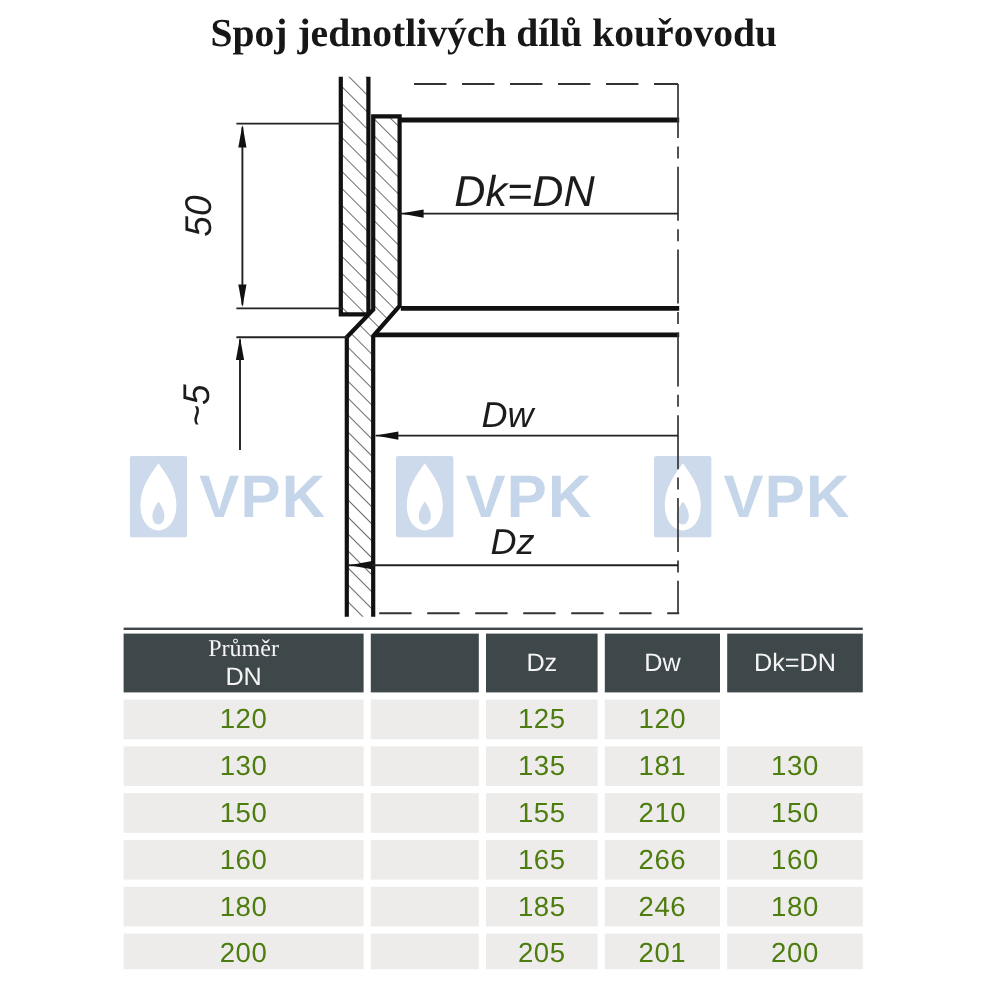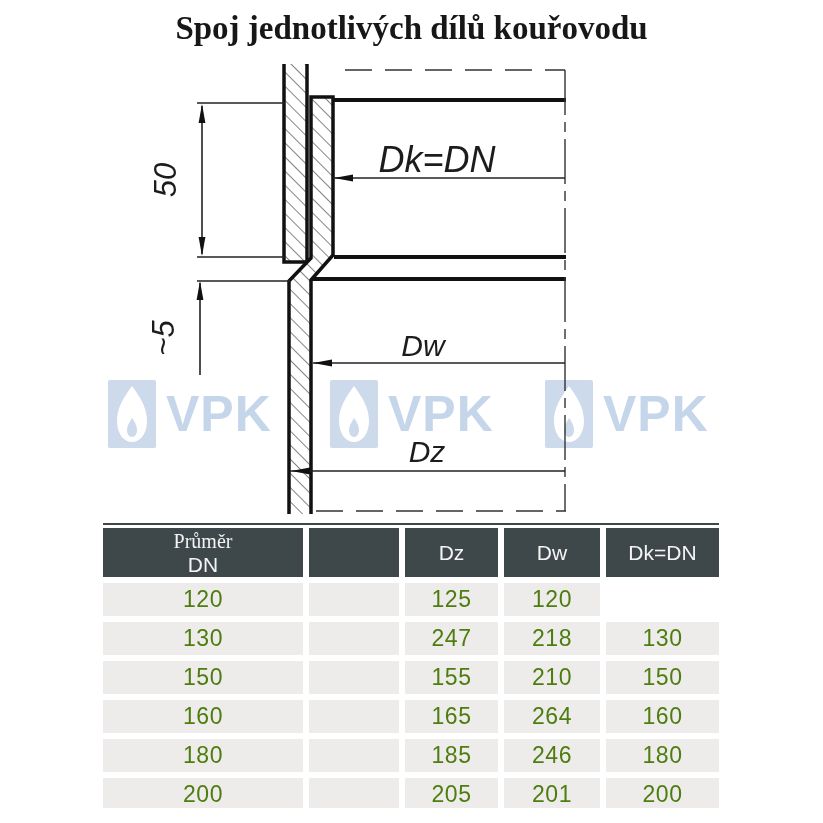--- a/index.html
+++ b/index.html
@@ -138,36 +138,36 @@
 
     <div class="t-row t-body">
       <div class="cell body-cell">120</div>
       <div class="cell body-cell"></div>
       <div class="cell body-cell">125</div>
       <div class="cell body-cell">120</div>
     </div>
     <div class="t-row t-body">
       <div class="cell body-cell">130</div>
       <div class="cell body-cell"></div>
-      <div class="cell body-cell">247</div>
-      <div class="cell body-cell">218</div>
+      <div class="cell body-cell">135</div>
+      <div class="cell body-cell">181</div>
       <div class="cell body-cell">130</div>
     </div>
     <div class="t-row t-body">
       <div class="cell body-cell">150</div>
       <div class="cell body-cell"></div>
       <div class="cell body-cell">155</div>
       <div class="cell body-cell">210</div>
       <div class="cell body-cell">150</div>
     </div>
     <div class="t-row t-body">
       <div class="cell body-cell">160</div>
       <div class="cell body-cell"></div>
       <div class="cell body-cell">165</div>
-      <div class="cell body-cell">264</div>
+      <div class="cell body-cell">266</div>
       <div class="cell body-cell">160</div>
     </div>
     <div class="t-row t-body">
       <div class="cell body-cell">180</div>
       <div class="cell body-cell"></div>
       <div class="cell body-cell">185</div>
       <div class="cell body-cell">246</div>
       <div class="cell body-cell">180</div>
     </div>
     <div class="t-row t-body">

